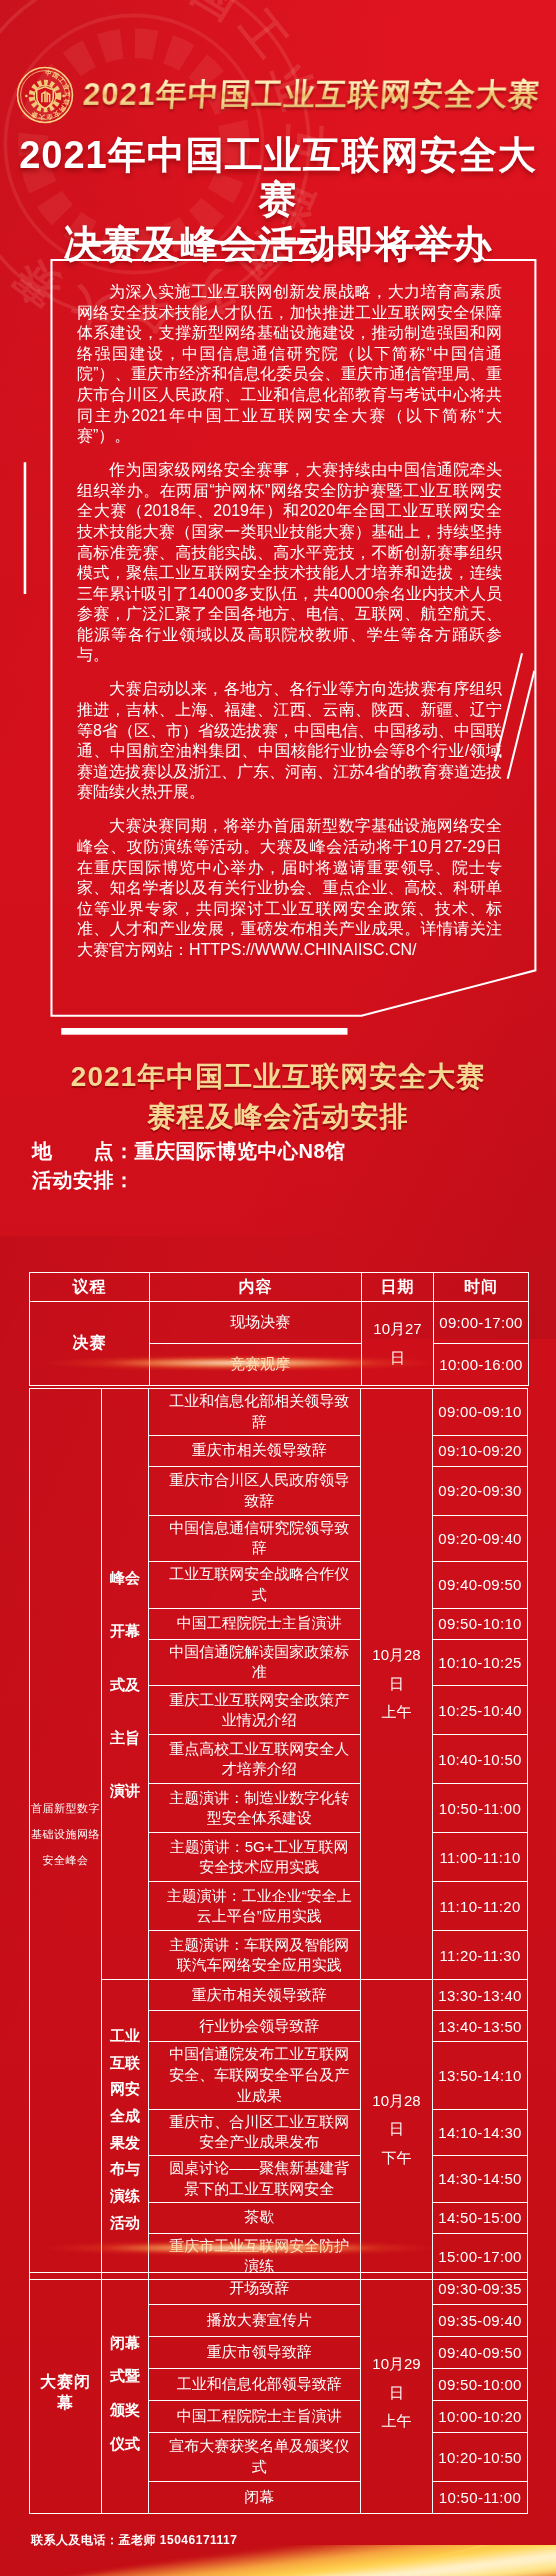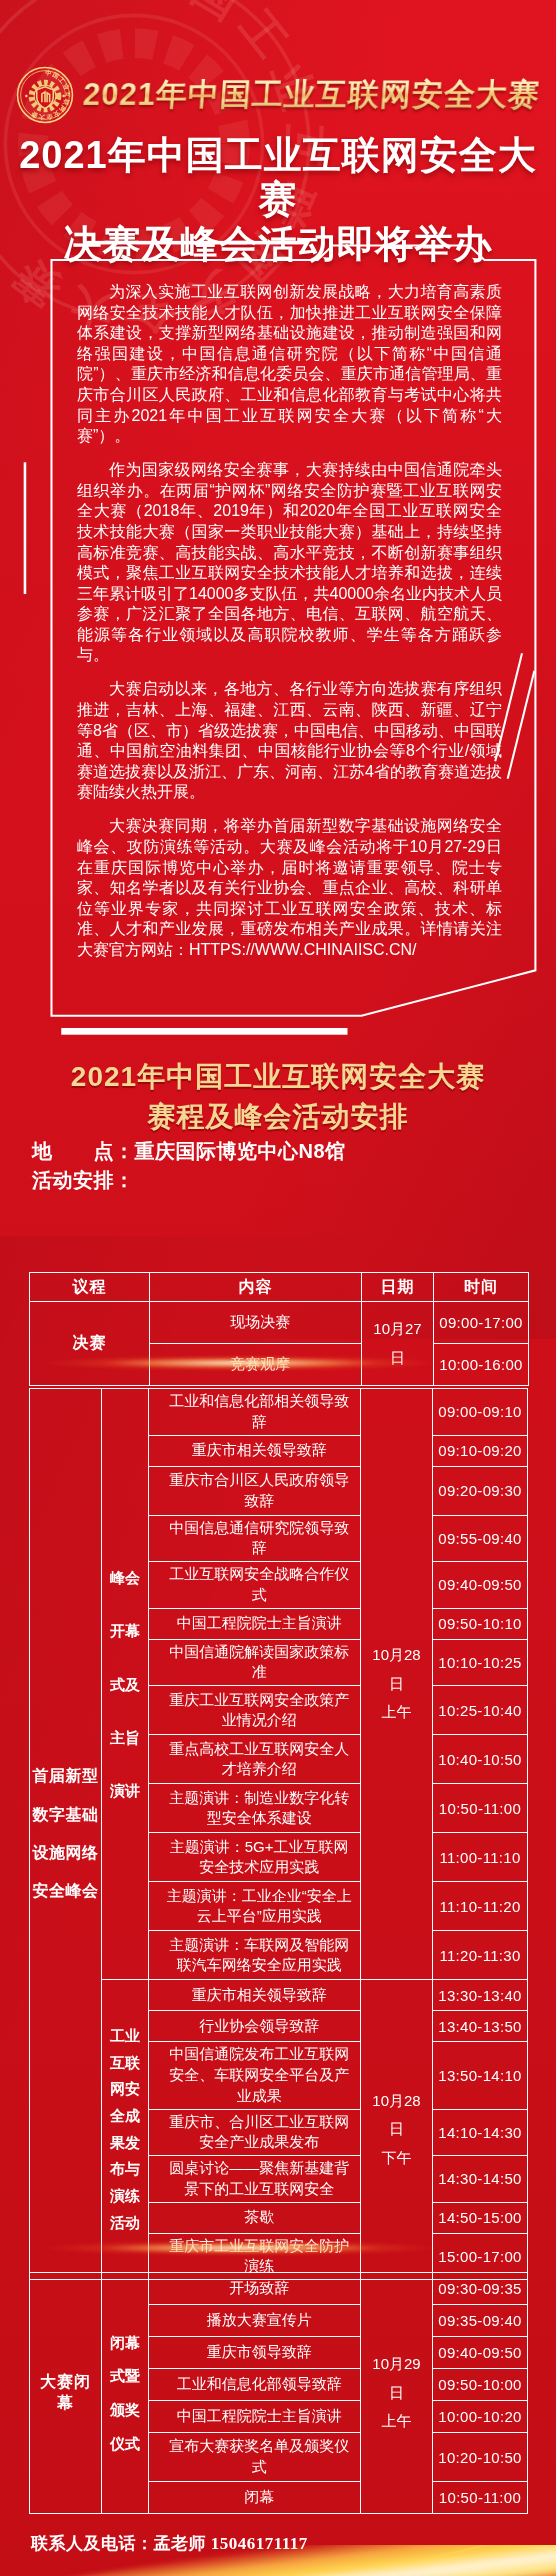--- a/index.html
+++ b/index.html
@@ -39,37 +39,37 @@
   .sec-head{left:0;top:1057px;width:556px;text-align:center;font-size:28px;font-weight:800;
     line-height:1.42;letter-spacing:1px;color:#f5d794;text-shadow:0 1.5px 1px rgba(100,0,0,.5);}
   .info{left:32px;top:1137px;width:495px;font-size:20px;font-weight:800;line-height:29px;letter-spacing:0.5px;}
   
   table.tbl{position:absolute;left:29px;width:499px;border-collapse:collapse;table-layout:fixed;}
   .tbl td{border:1.5px solid #ffffff;text-align:center;vertical-align:middle;
     font-size:15px;padding:2.1px 4.1px;font-weight:500;}
   .tbl td.c{text-align:center;padding-left:13.4px;line-height:1.38;}
   .tbl td.time{white-space:nowrap;font-size:15px;letter-spacing:0.3px;}
   .tbl td.head{font-size:16px;font-weight:800;letter-spacing:1px;}
-  .tbl td.grp{font-size:16px;font-weight:700;letter-spacing:0.5px;line-height:2.4;padding:2.1px 1px;}
+  .tbl td.grp{font-size:11px;font-weight:400;letter-spacing:0.5px;line-height:2.4;padding:2.1px 1px;}
   .tbl td.grp1{font-size:16px;font-weight:800;letter-spacing:1px;}
   .tbl td.sub{font-size:15px;font-weight:700;padding:2.1px 1px;}
   .tbl td.v1{line-height:3.55;}
   .tbl td.v2{line-height:1.78;}
   .tbl td.v3{line-height:2.25;}
   .tbl td.date{white-space:pre-line;line-height:1.9;font-size:15px;}
   tr.h56{height:29px;} tr.h82{height:42px;} tr.h60{height:31px;} tr.h62{height:32px;}
   tr.h88{height:45px;} tr.h96{height:49px;} tr.h127{height:65px;}
   .t1{top:1272px;} .t2{top:1388px;} .t3{top:2272px;}
   
   .flare{left:41px;width:474px;height:15.5px;border-radius:50%;
     background:radial-gradient(closest-side at 42% 50%,rgba(255,240,200,.95),rgba(255,180,90,.55) 45%,rgba(255,110,40,.22) 70%,rgba(255,90,30,0));
     filter:blur(1px);}
   .f1{top:1355px;} .f2{top:2240px;}
   
-  .contact{left:31px;top:2532px;font-size:17px;font-weight:700;letter-spacing:0.5px;font-family:Liberation Serif, serif;}
+  .contact{left:31px;top:2532px;font-size:12px;font-weight:700;letter-spacing:0.5px;}
   
   .foot{left:0;top:2545px;width:556px;height:111px;overflow:hidden;}
   .foot .lineA,.foot .lineB{position:absolute;height:1.5px;
     background:linear-gradient(90deg,transparent,rgba(255,255,255,.9),transparent);transform:rotate(-13deg);}
   .foot .lineA{right:-62px;top:14.4px;width:392px;}
   .foot .lineB{right:-82px;top:33px;width:433px;}
   .foot .gold{position:absolute;left:-113px;top:3.1px;width:773px;height:77px;border-radius:50%;
     transform:rotate(-7deg);filter:blur(2.1px);
     background:linear-gradient(180deg,rgba(255,170,60,.0) 0%,rgba(255,190,70,.85) 22%,#ffd34d 38%,#fff3d8 55%,#ffe27a 72%,rgba(255,150,50,.5) 88%,rgba(255,120,40,0) 100%);}
   .foot .white{position:absolute;left:-134px;top:40px;width:721px;height:36px;border-radius:50%;
@@ -205,21 +205,21 @@
   <tr class="h60">
         <td class="c">重庆市相关领导致辞</td>
         <td class="time">09:10-09:20</td>
       </tr>
   <tr class="h96">
         <td class="c">重庆市合川区人民政府领导致辞</td>
         <td class="time">09:20-09:30</td>
       </tr>
   <tr class="h60">
         <td class="c">中国信息通信研究院领导致辞</td>
-        <td class="time">09:55-09:40</td>
+        <td class="time">09:20-09:40</td>
       </tr>
   <tr class="h60">
         <td class="c">工业互联网安全战略合作仪式</td>
         <td class="time">09:40-09:50</td>
       </tr>
   <tr class="h60">
         <td class="c">中国工程院院士主旨演讲</td>
         <td class="time">09:50-10:10</td>
       </tr>
   <tr class="h60">

